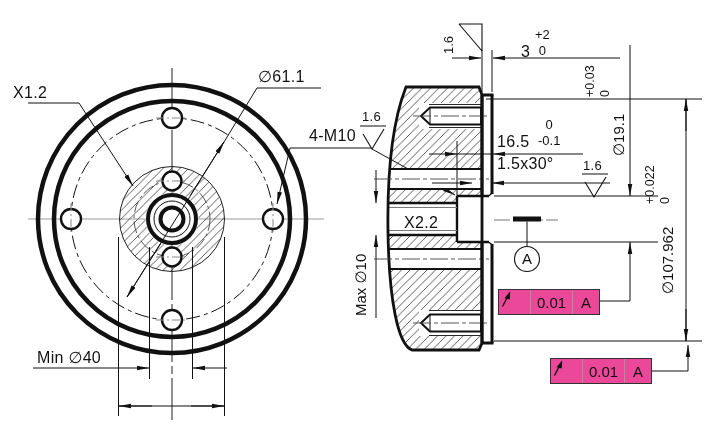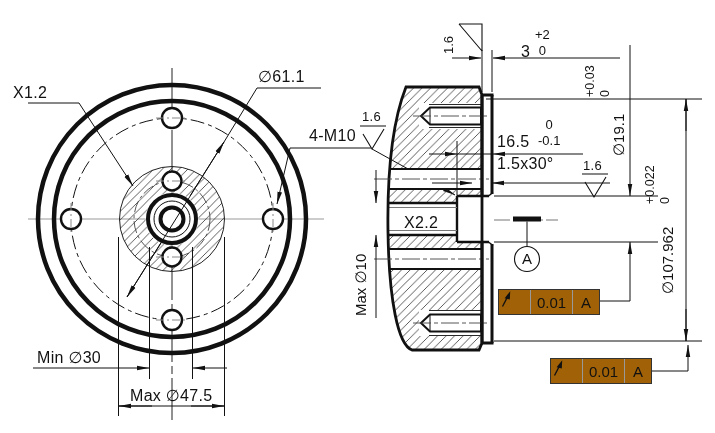--- a/index.html
+++ b/index.html
@@ -6,21 +6,21 @@
   #stage{position:relative;width:715px;height:433px;background:#fff;overflow:hidden;
          font-family:"Liberation Sans",sans-serif;color:#111;}
   #stage svg{position:absolute;left:0;top:0;}
   .lbl{position:absolute;white-space:nowrap;font-size:16px;color:#111;letter-spacing:.3px;}
   .sm{font-size:13px;}
   .rot{transform-origin:0 0;transform:rotate(-90deg);position:absolute;white-space:nowrap;}
   .tolstack{line-height:1.18;font-size:12.5px;}
   .tolstack span{display:block;}
   .stackC{position:absolute;font-size:13px;line-height:1.2;text-align:center;white-space:nowrap;}
   .stackC span{display:block;}
-  .fcf{position:absolute;display:flex;background:#a16207;border:1.2px solid #333;height:24px;
+  .fcf{position:absolute;display:flex;background:#ec4899;border:1.2px solid #333;height:24px;
        align-items:stretch;font-size:15px;}
   .fcf .cell{display:flex;align-items:center;justify-content:center;border-right:1.2px solid #999;}
   .fcf .cell:last-child{border-right:none;}
   .fcf .sym{width:31px;}
   .fcf .tol{width:41px;}
   .fcf .ref{width:26px;}
   .datumA{position:absolute;font-size:15px;width:18px;text-align:center;}
 </style>
 </head>
 <body>
@@ -180,22 +180,21 @@
     <rect x="513" y="216.5" width="28" height="5" fill="#111" stroke="none"></rect>
     <line x1="527" y1="221.5" x2="527" y2="246.5"></line>
     <circle cx="527" cy="259" r="12.5" stroke-width="1.1"></circle>
   </g>
 </svg>
 
   <div class="lbl" style="left:13px;top:84px">X1.2</div>
   <div class="lbl" style="left:258px;top:67px">∅61.1</div>
   <div class="lbl" style="left:309px;top:127px">4-M10</div>
   <div class="lbl sm" style="left:362px;top:109px">1.6</div>
-  <div class="lbl" style="left:37px;top:348px">Min ∅30</div>
-  <div class="lbl" style="left:130px;top:386px">Max ∅47.5</div>
+  <div class="lbl" style="left:37px;top:348px">Min ∅40</div>
 
   <div class="lbl" style="left:521px;top:43px">3</div>
   <div class="stackC" style="left:535px;top:27px">
     <span>+2</span>
     <span>0</span>
   </div>
 
   <div class="lbl" style="left:497px;top:133px">16.5</div>
   <div class="stackC" style="left:538px;top:117px">
     <span>0</span>

